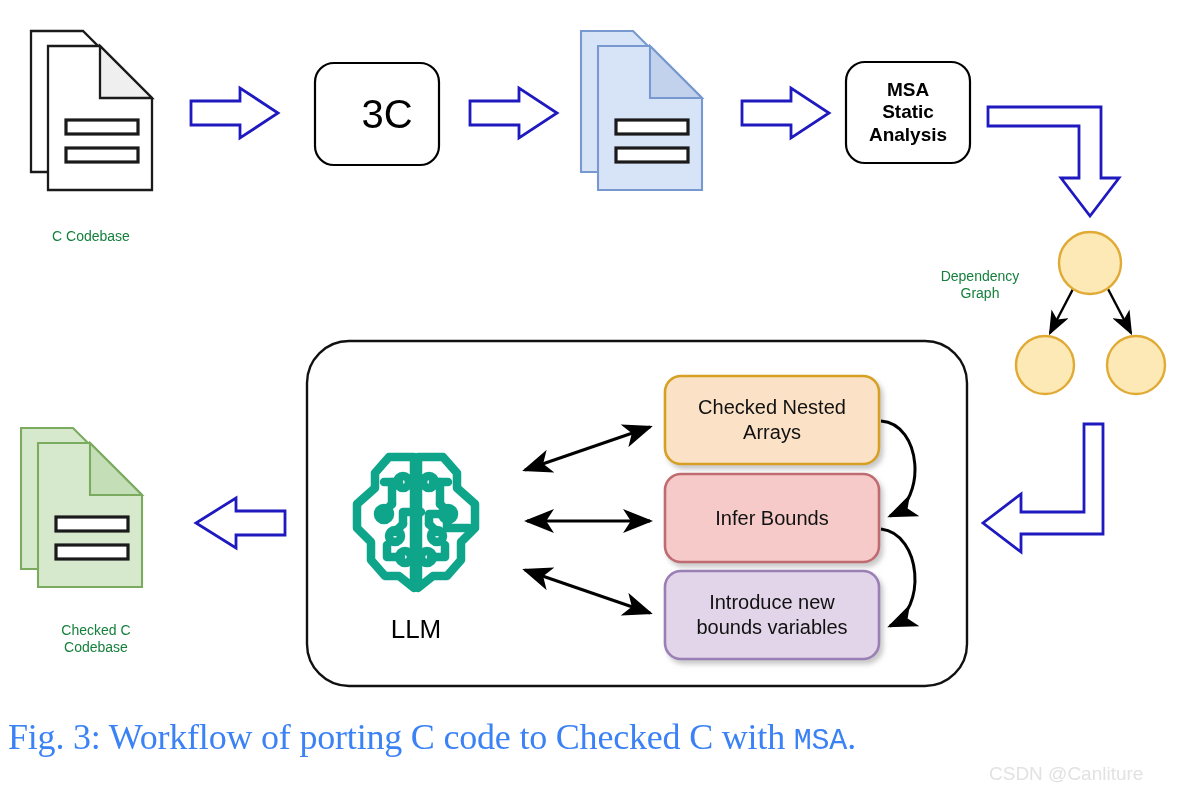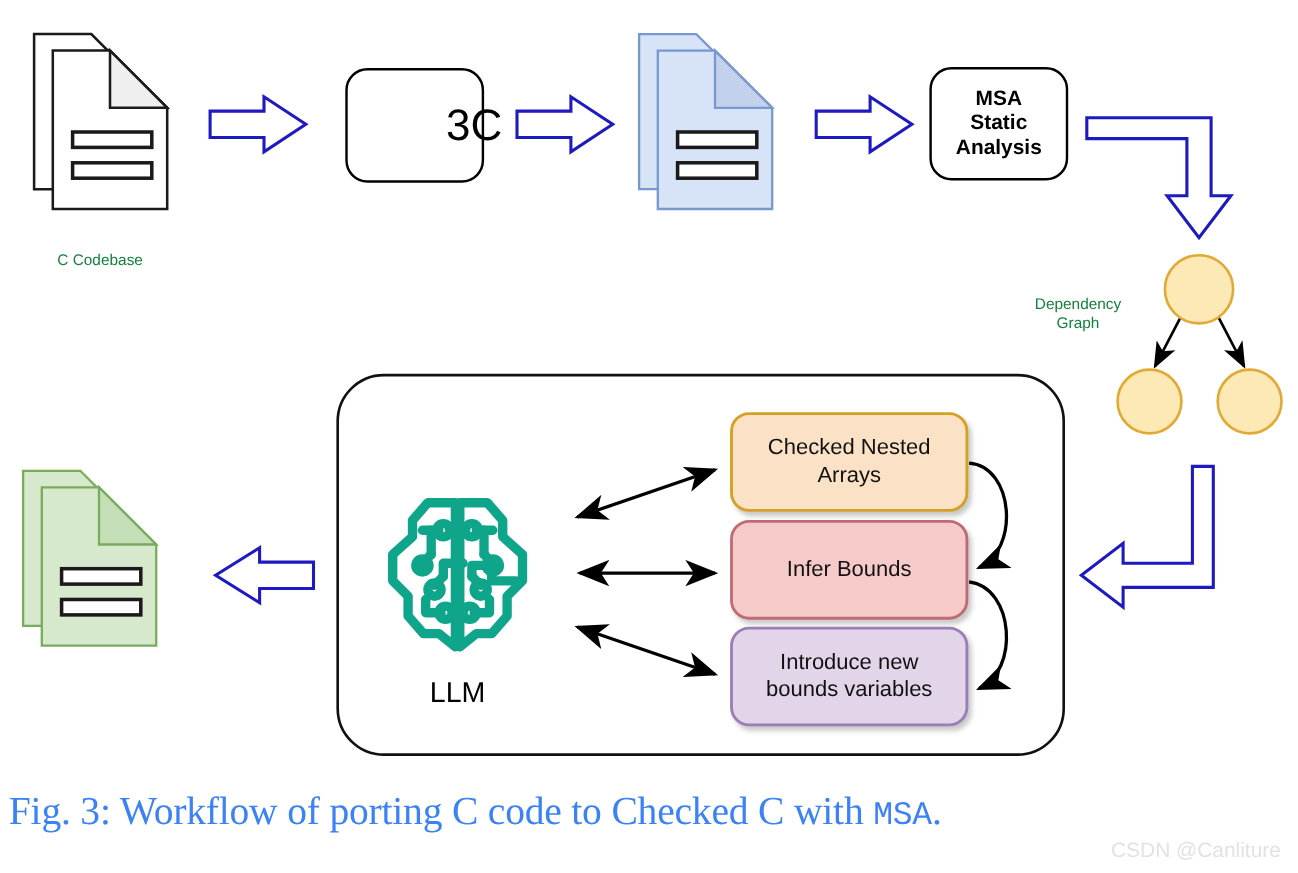--- a/index.html
+++ b/index.html
@@ -90,21 +90,21 @@
     color: #3b82f6;
     white-space: nowrap;
     letter-spacing: -0.2px;
   }
   #figure-caption .mono {
     font-family: "Liberation Mono", monospace;
     font-size: 30px;
   }
   #watermark {
     position: absolute;
-    left: 1010px;
+    left: 989px;
     top: 763px;
     font-family: "Liberation Sans", sans-serif;
     font-size: 19px;
     color: #e2e2e2;
     white-space: nowrap;
   }
 </style>
 </head>
 <body>
 
@@ -244,39 +244,41 @@
       <rect x="56" y="545" width="72" height="14" fill="#ffffff" stroke="#1a1a1a" stroke-width="3.2"></rect>
     </g>
 
     <g>
       <path d="M285,511 L236,511 L236,498 L196,523 L236,548 L236,535 L285,535 Z" fill="#ffffff" stroke="#1f19c0" stroke-width="2.8" stroke-linejoin="miter"></path>
     </g>
   </svg>
 
   <div class="lbl" style="left:6px; top:228px; width:170px;">C Codebase</div>
 
-  <div id="label-3c" style="left:315px; top:63px; width:144px; height:102px;padding-left:44px;">3C</div>
+  <div id="label-3c" style="left:315px; top:63px; width:144px; height:102px;">3C</div>
 
 
   <div class="boxtext" style="left:846px; top:62px; width:124px; height:101px;">MSA
 Static
 Analysis</div>
 
   <div class="lbl" style="left:900px; top:268px; width:160px;">Dependency
 Graph</div>
 
 
   <div id="label-llm" style="left:336px; top:602px;">LLM</div>
 
   <div class="tasktext" style="left:665px; top:376px; width:214px; height:88px;">Checked Nested
 Arrays</div>
 
   <div class="tasktext" style="left:665px; top:474px; width:214px; height:88px;">Infer Bounds</div>
 
   <div class="tasktext" style="left:665px; top:571px; width:214px; height:88px;border-radius:25px;">Introduce new
 bounds variables</div>
 
+  <div class="lbl" style="left:6px; top:622px; width:180px;">Checked C
+Codebase</div>
 
   <div id="figure-caption"><span>Fig. 3: Workflow of porting C code to Checked C with </span><span class="mono">MSA</span><span>.</span></div>
 
   <div id="watermark">CSDN @Canliture</div>
 
 </div>
 
 </body></html>

